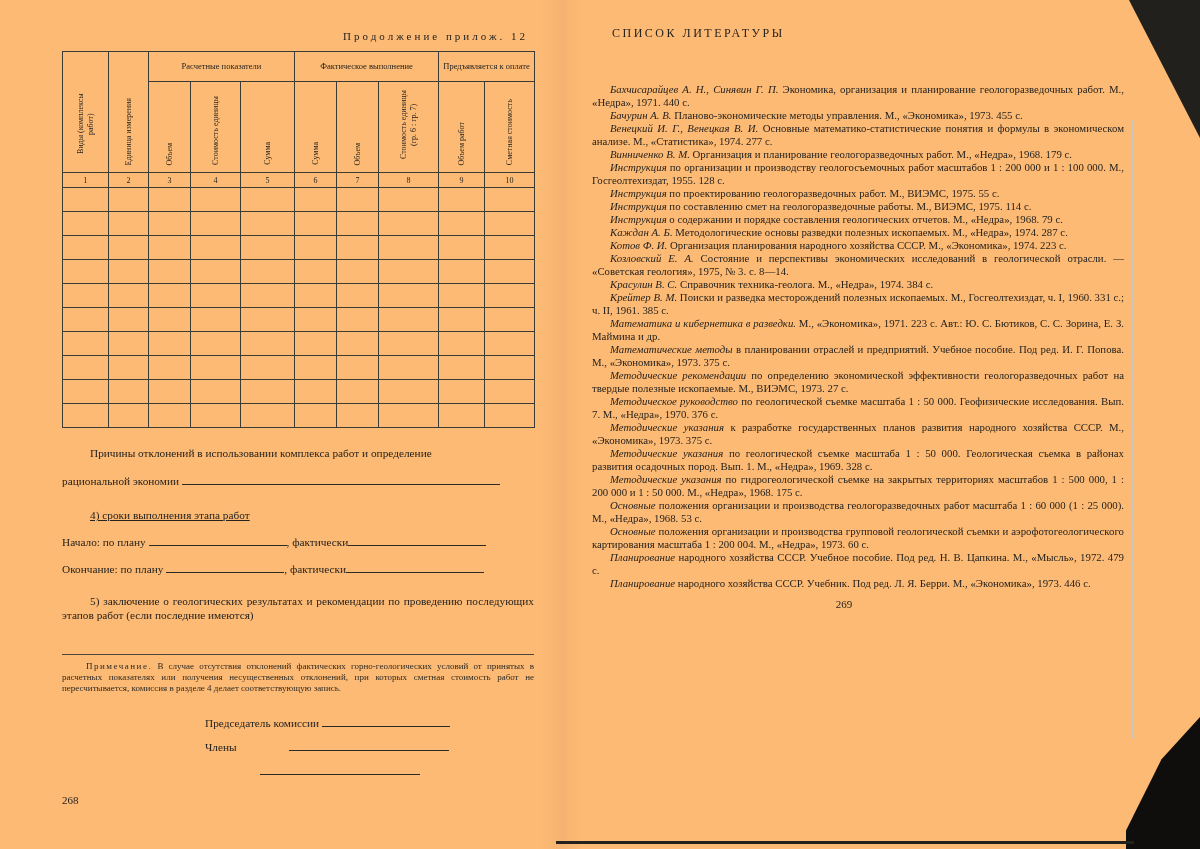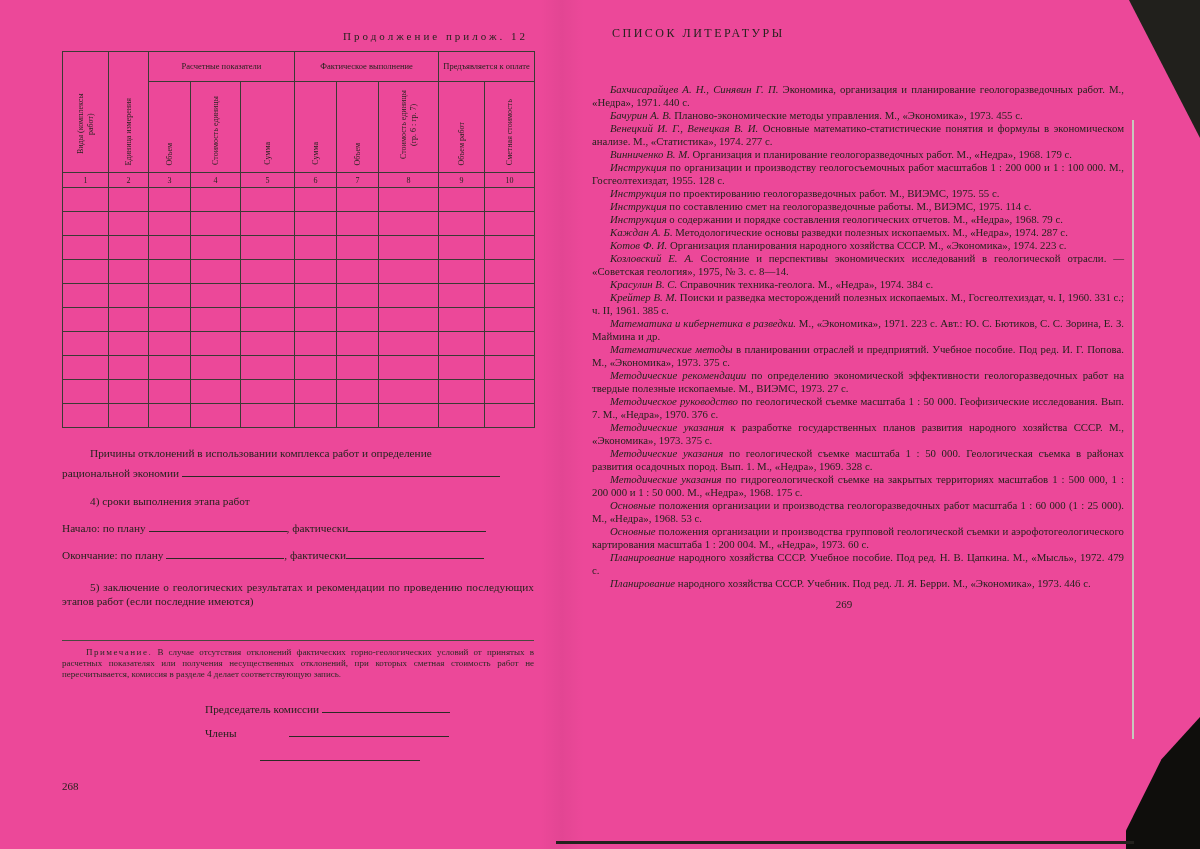--- a/index.html
+++ b/index.html
@@ -3,40 +3,40 @@
 <meta charset="utf-8">
 <style>
   * { margin:0; padding:0; box-sizing:border-box; }
   html,body { width:1200px; height:849px; }
   body {
     position:relative; overflow:hidden;
     background:#efede6;
     font-family:"Liberation Serif", serif;
     color:#26231e;
   }
-  .scan { position:absolute; inset:0; background:#ec4899; }
+  .scan { position:absolute; inset:0; background:#fdba74; }
 
   
   .left-page { position:absolute; left:62px; top:30px; width:472px; }
   .cont-header { font-size:11px; letter-spacing:3px; text-align:right; padding-right:6px; margin-bottom:9px; white-space:nowrap; }
 
   table.form { border-collapse:collapse; width:472px; table-layout:fixed; }
   .form th, .form td { border:1px solid #3c3a34; font-weight:normal; }
   .form .gcell { font-size:8.5px; line-height:1.2; height:30px; vertical-align:middle; text-align:center; padding:1px 2px; }
   .form .vcell { height:88px; vertical-align:bottom; text-align:center; padding:3px 1px; }
   .vtext { writing-mode:vertical-rl; transform:rotate(180deg); font-size:8px; line-height:1.25; display:inline-block; max-height:82px; }
   .form .nums td { font-size:8px; text-align:center; height:15px; padding:1px 0; }
   .form .brow td { height:24px; }
 
   .lp-text { font-size:11.3px; line-height:14px; }
   .reasons { margin-top:18px; }
   .reasons .l1 { padding-left:28px; }
-  .reasons .l2 { margin-top:6px; }
+  .reasons .l2 { margin-top:14px; }
   .fill { display:inline-block; border-bottom:1px solid #2c2a25; height:11px; vertical-align:baseline; }
-  .item4 { margin-top:14px; padding-left:28px; }
+  .item4 { margin-top:20px; padding-left:28px;text-decoration:underline; }
   .dateline { margin-top:13px; white-space:nowrap; }
   .item5 { margin-top:18px; text-indent:28px; text-align:justify; }
   .rule { margin-top:32px; border-top:1px solid #4a473f; width:472px; }
   .note { margin-top:6px; font-size:9px; line-height:11px; text-indent:24px; text-align:justify; color:#2c2a24; }
   .note .spaced { letter-spacing:1.5px; }
   .sign { margin-top:10px; white-space:nowrap; }
   .sign.first { margin-top:22px; }
   .pnum-left { margin-top:16px; font-size:11px; }
 
   

